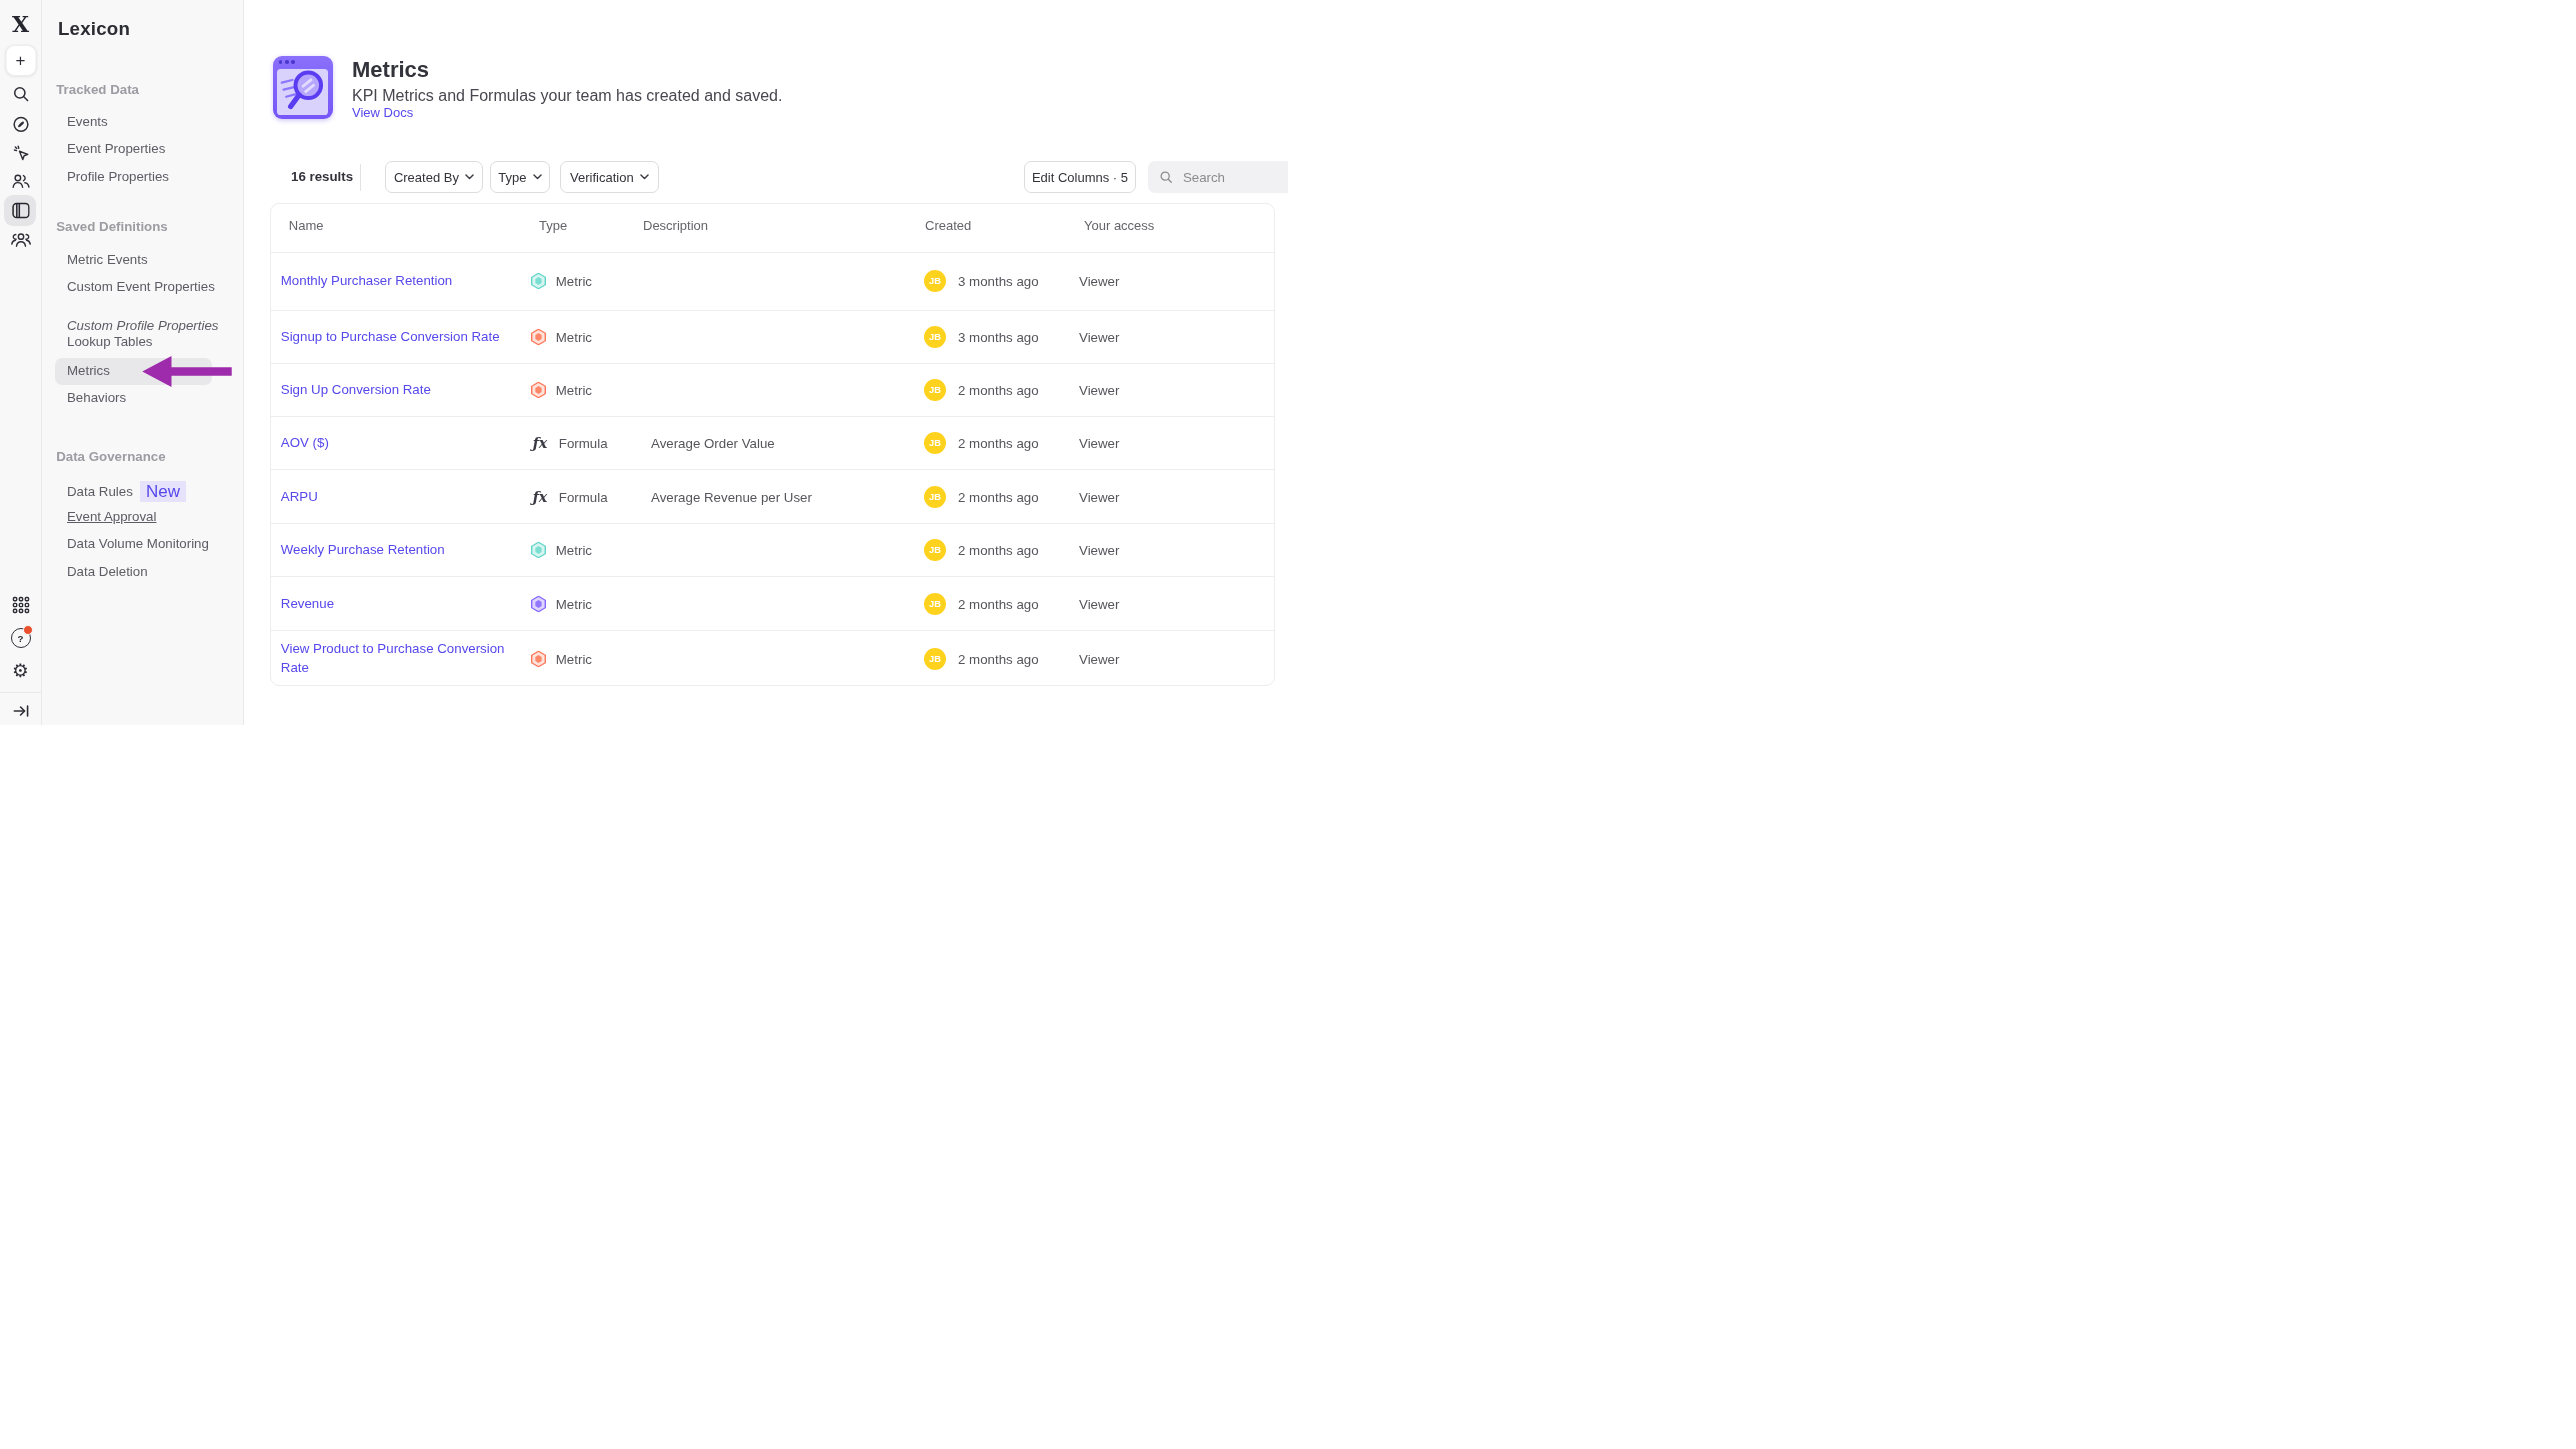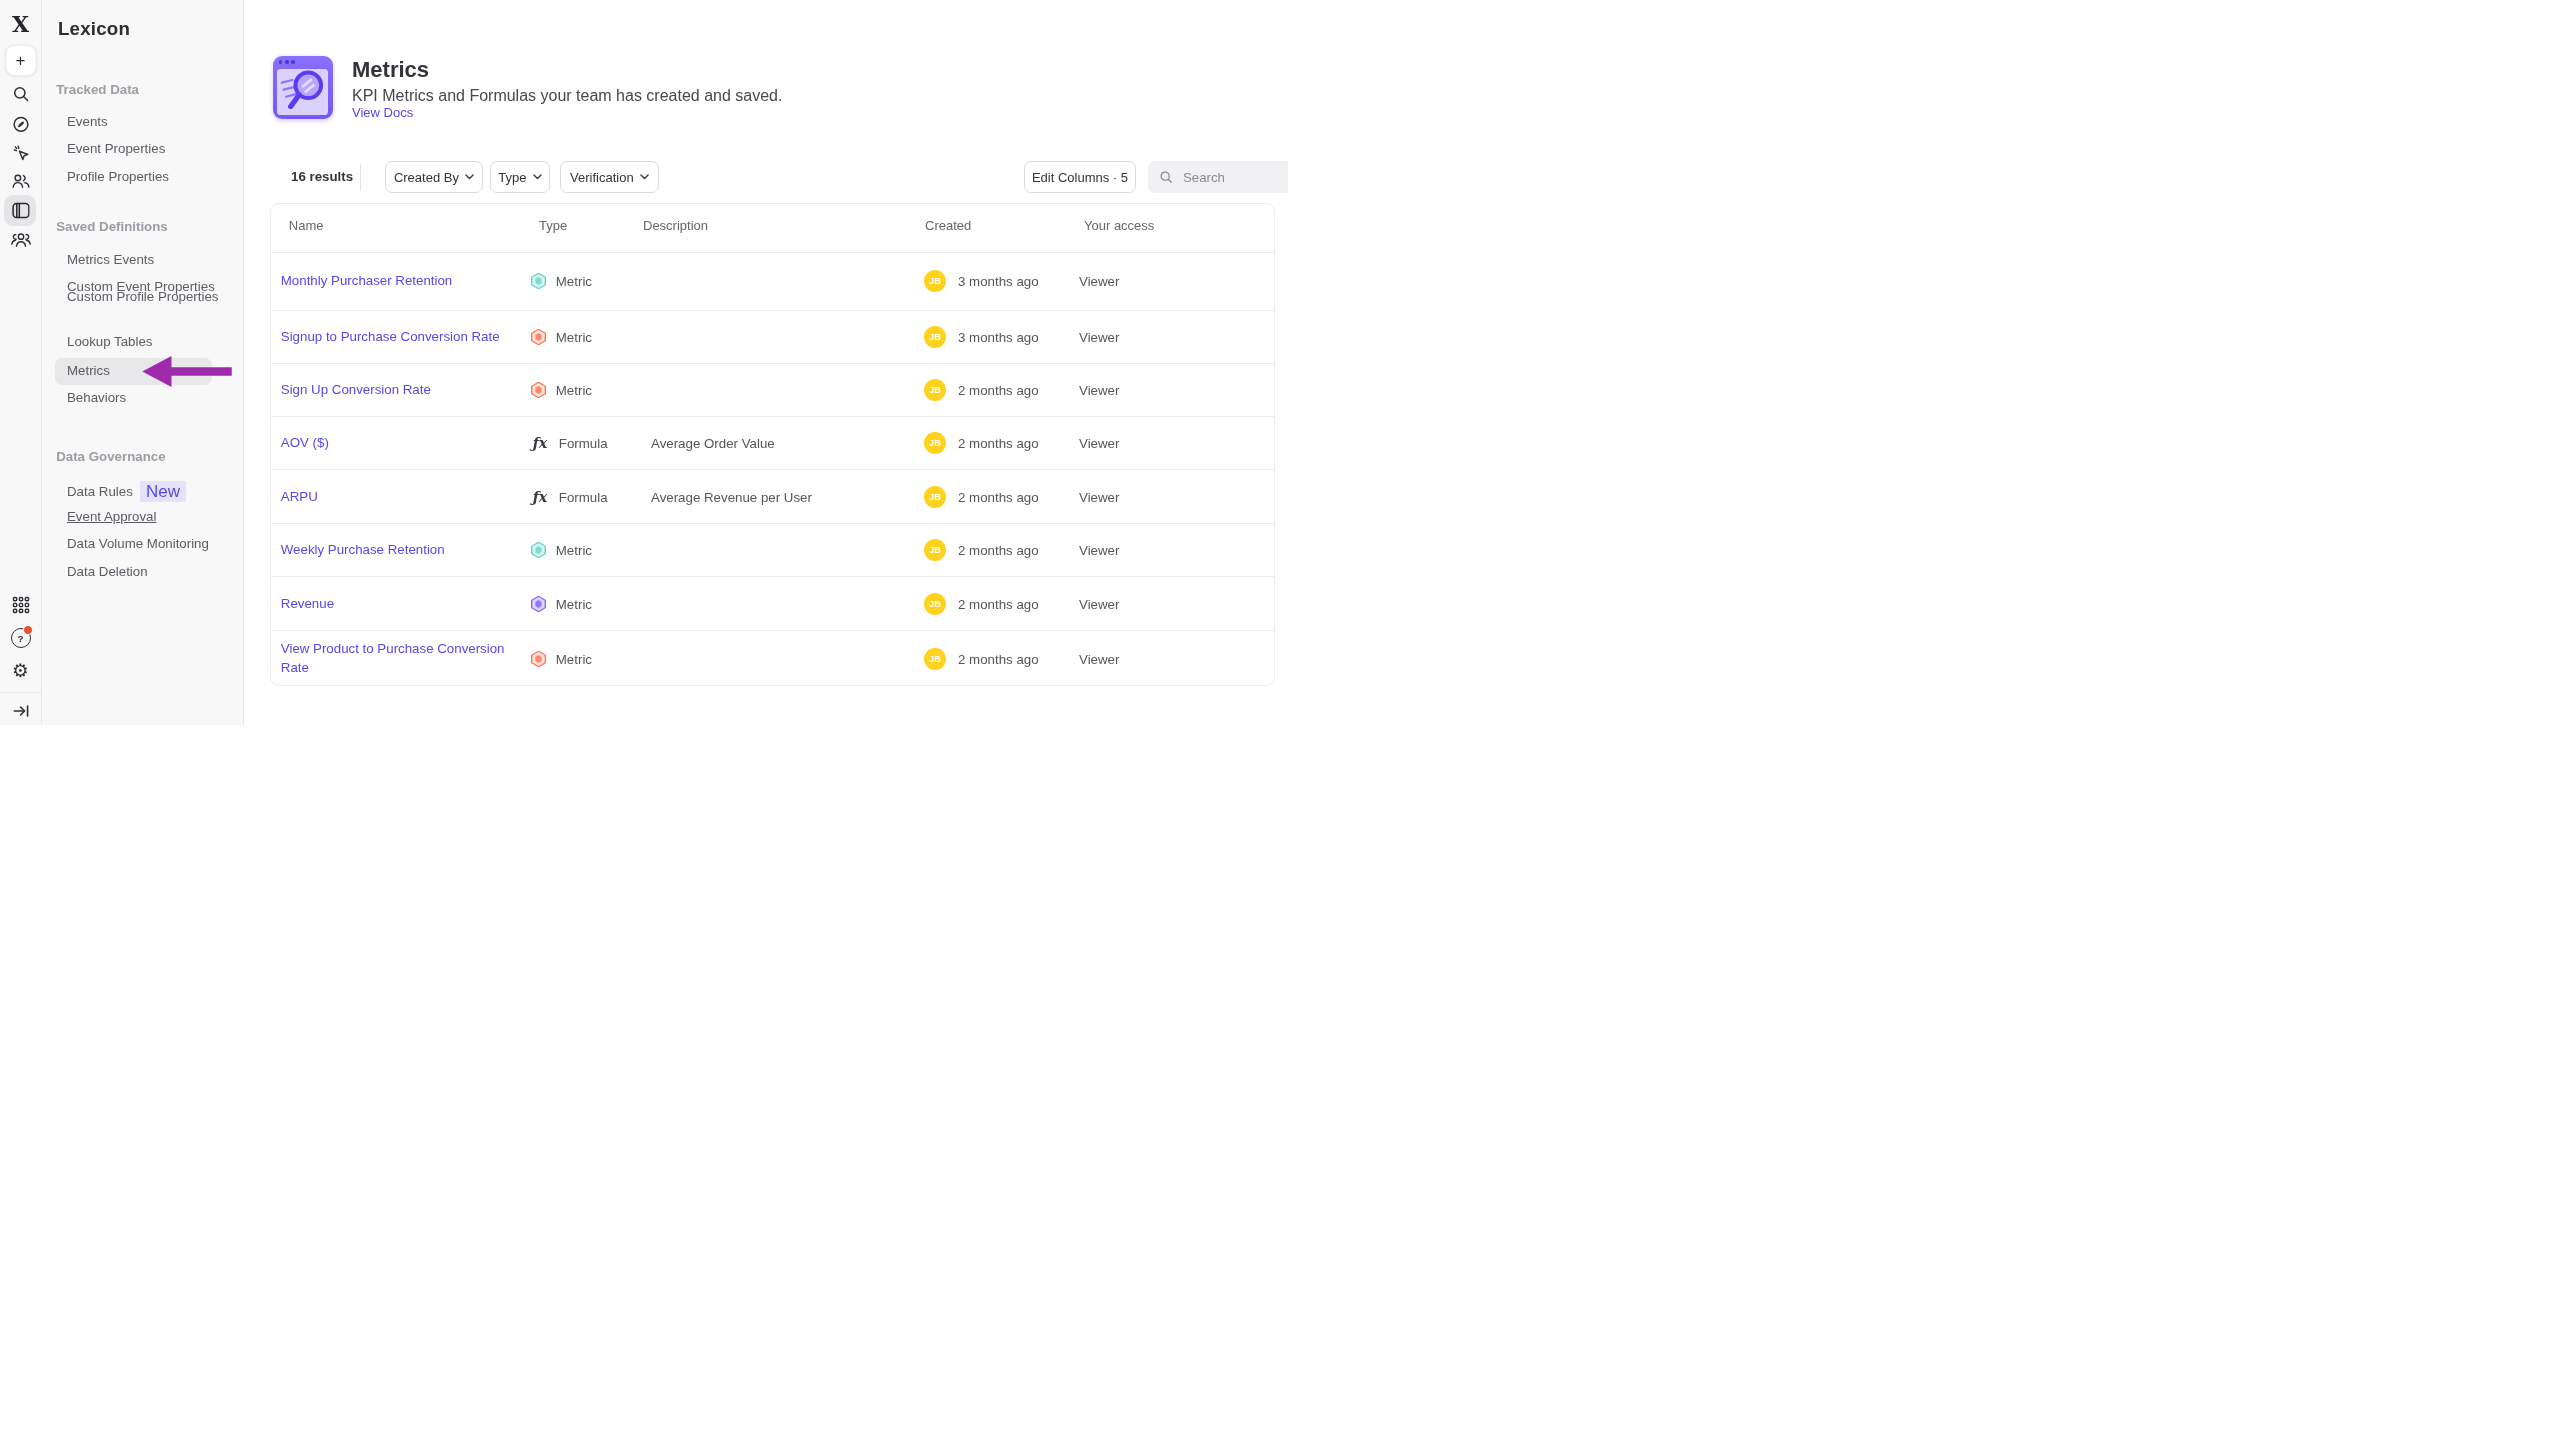--- a/index.html
+++ b/index.html
@@ -179,26 +179,26 @@
     </div>
   <div class="s-item" style="top:141px;">
       <span>Event Properties</span>
     </div>
   <div class="s-item" style="top:169px;">
       <span>Profile Properties</span>
     </div>
 
   <div class="s-head" style="top:219px;">Saved Definitions</div>
   <div class="s-item" style="top:252px;">
-      <span>Metrics Events</span>
+      <span>Metric Events</span>
     </div>
   <div class="s-item" style="top:279px;">
       <span>Custom Event Properties</span>
     </div>
-  <div class="s-item" style="top:289px;">
+  <div class="s-item" style="top:318px;font-style:italic;">
       <span>Custom Profile Properties</span>
     </div>
   <div class="s-item" style="top:334px;">
       <span>Lookup Tables</span>
     </div>
   <div class="metrics-pill"></div>
   <div class="s-item" style="top:363px;z-index:2;">
       <span>Metrics</span>
     </div>
   <div class="s-item" style="top:390px;">

